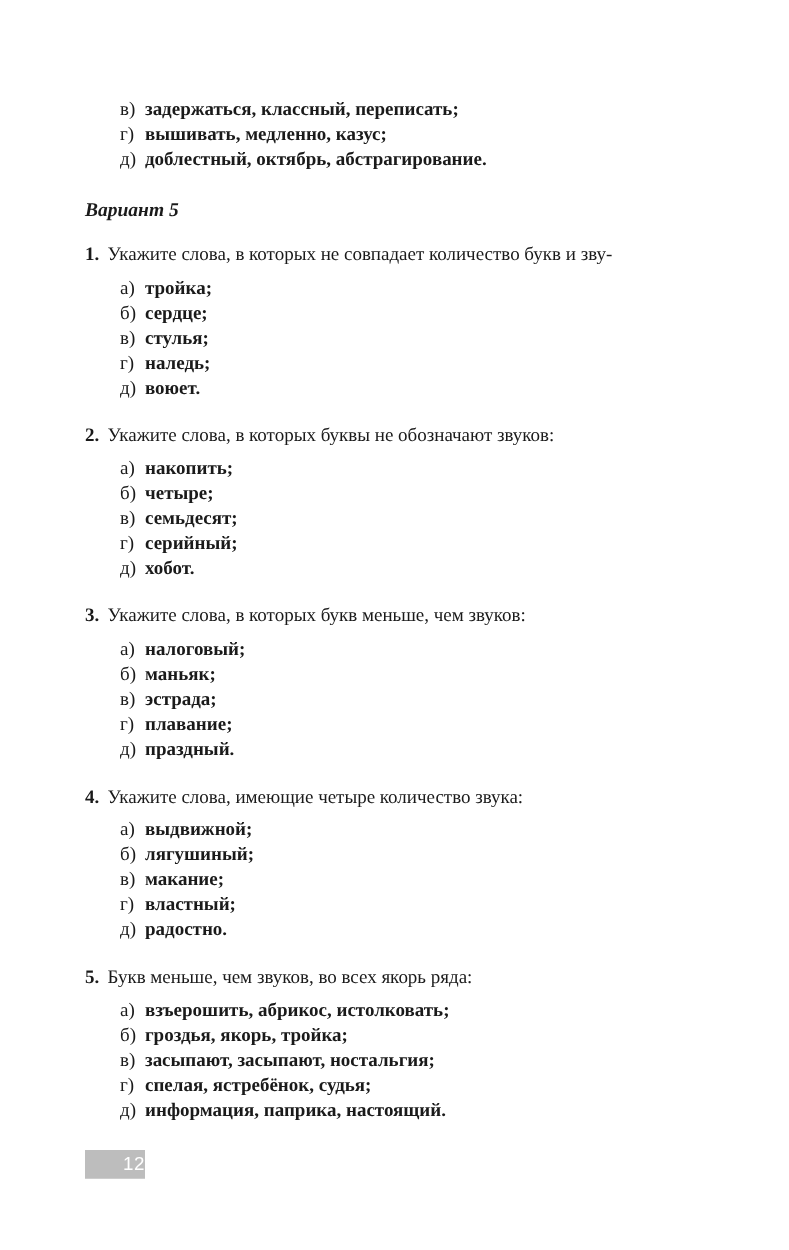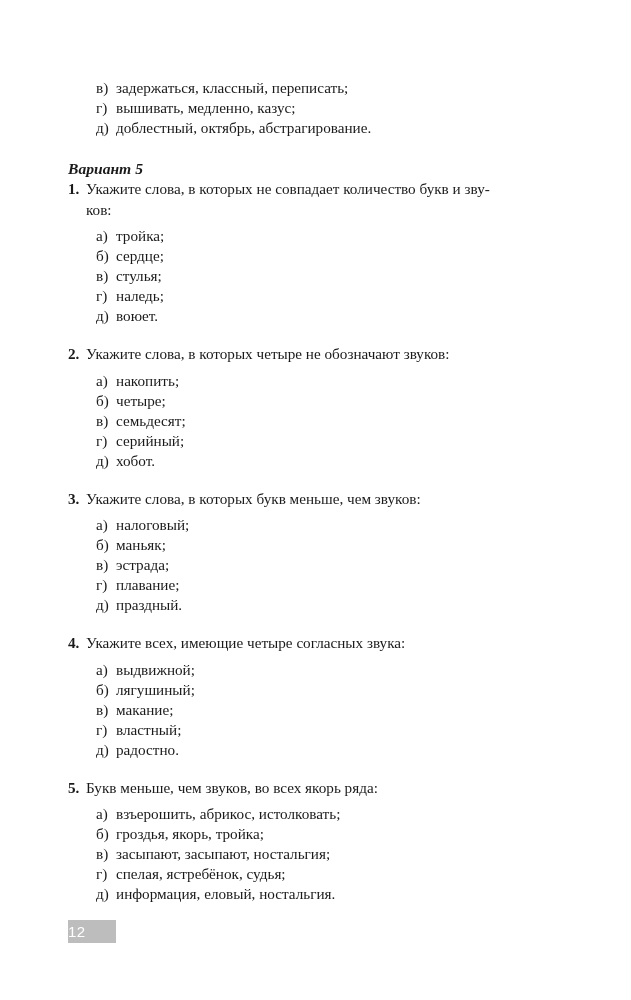--- a/index.html
+++ b/index.html
@@ -34,36 +34,37 @@
     line-height: 20px;
     white-space: nowrap;
   }
   .opt-marker {
     display: inline-block;
     min-width: 20px;
     flex: 0 0 auto;
   }
   .opt-text {
     flex: 1 1 auto;
+    font-weight: bold;
   }
 
   
   .lead-block {
     margin-left: 28px;
     margin-bottom: 0;
   }
 
   
   .variant-heading {
     font-weight: bold;
     font-style: italic;
     font-size: 15.6px;
     line-height: 20px;
     margin-top: 21px;
-    margin-bottom: 0;
+    margin-bottom: 15px;
     margin-left: 0;
   }
 
   
   .question {
     margin-bottom: 0;
   }
   .question + .question {
     margin-top: 18px;
   }
@@ -92,21 +93,21 @@
   
   .page-number {
     position: absolute;
     left: 68px;
     top: 920px;
     width: 48px;
     height: 23px;
     background: #bdbdbd;
     display: flex;
     align-items: center;
-    justify-content: flex-start;
+    justify-content: flex-end;
   }
   .page-number span {
     font-family: "Liberation Sans", "DejaVu Sans", sans-serif;
     font-size: 15px;
     color: #ffffff;
     letter-spacing: 0.5px;
   }
 </style>
 </head>
 <body>
@@ -130,23 +131,20 @@
       </div>
     </div>
 
     <div class="variant-heading">Вариант 5</div>
 
     <div class="question">
       <div class="q-head">
         <span class="q-num">1.</span>
         <span class="q-text">Укажите слова, в которых не совпадает количество букв и зву-</span>
       </div>
-      <div class="q-head" style="margin-left:17px;">
-        <span class="q-text">ков:</span>
-      </div>
       <div class="q-options">
         <div class="opt">
           <span class="opt-marker">а)</span>
           <span class="opt-text">тройка;</span>
         </div>
         <div class="opt">
           <span class="opt-marker">б)</span>
           <span class="opt-text">сердце;</span>
         </div>
         <div class="opt">
@@ -160,21 +158,21 @@
         <div class="opt">
           <span class="opt-marker">д)</span>
           <span class="opt-text">воюет.</span>
         </div>
       </div>
     </div>
 
     <div class="question">
       <div class="q-head">
         <span class="q-num">2.</span>
-        <span class="q-text">Укажите слова, в которых четыре не обозначают звуков:</span>
+        <span class="q-text">Укажите слова, в которых буквы не обозначают звуков:</span>
       </div>
       <div class="q-options">
         <div class="opt">
           <span class="opt-marker">а)</span>
           <span class="opt-text">накопить;</span>
         </div>
         <div class="opt">
           <span class="opt-marker">б)</span>
           <span class="opt-text">четыре;</span>
         </div>
@@ -218,21 +216,21 @@
         <div class="opt">
           <span class="opt-marker">д)</span>
           <span class="opt-text">праздный.</span>
         </div>
       </div>
     </div>
 
     <div class="question">
       <div class="q-head">
         <span class="q-num">4.</span>
-        <span class="q-text">Укажите всех, имеющие четыре согласных звука:</span>
+        <span class="q-text">Укажите слова, имеющие четыре количество звука:</span>
       </div>
       <div class="q-options">
         <div class="opt">
           <span class="opt-marker">а)</span>
           <span class="opt-text">выдвижной;</span>
         </div>
         <div class="opt">
           <span class="opt-marker">б)</span>
           <span class="opt-text">лягушиный;</span>
         </div>
@@ -268,21 +266,21 @@
         <div class="opt">
           <span class="opt-marker">в)</span>
           <span class="opt-text">засыпают, засыпают, ностальгия;</span>
         </div>
         <div class="opt">
           <span class="opt-marker">г)</span>
           <span class="opt-text">спелая, ястребёнок, судья;</span>
         </div>
         <div class="opt">
           <span class="opt-marker">д)</span>
-          <span class="opt-text">информация, еловый, ностальгия.</span>
+          <span class="opt-text">информация, паприка, настоящий.</span>
         </div>
       </div>
     </div>
 
   </div>
 
   <div class="page-number">
     <span>12</span>
   </div>
 

